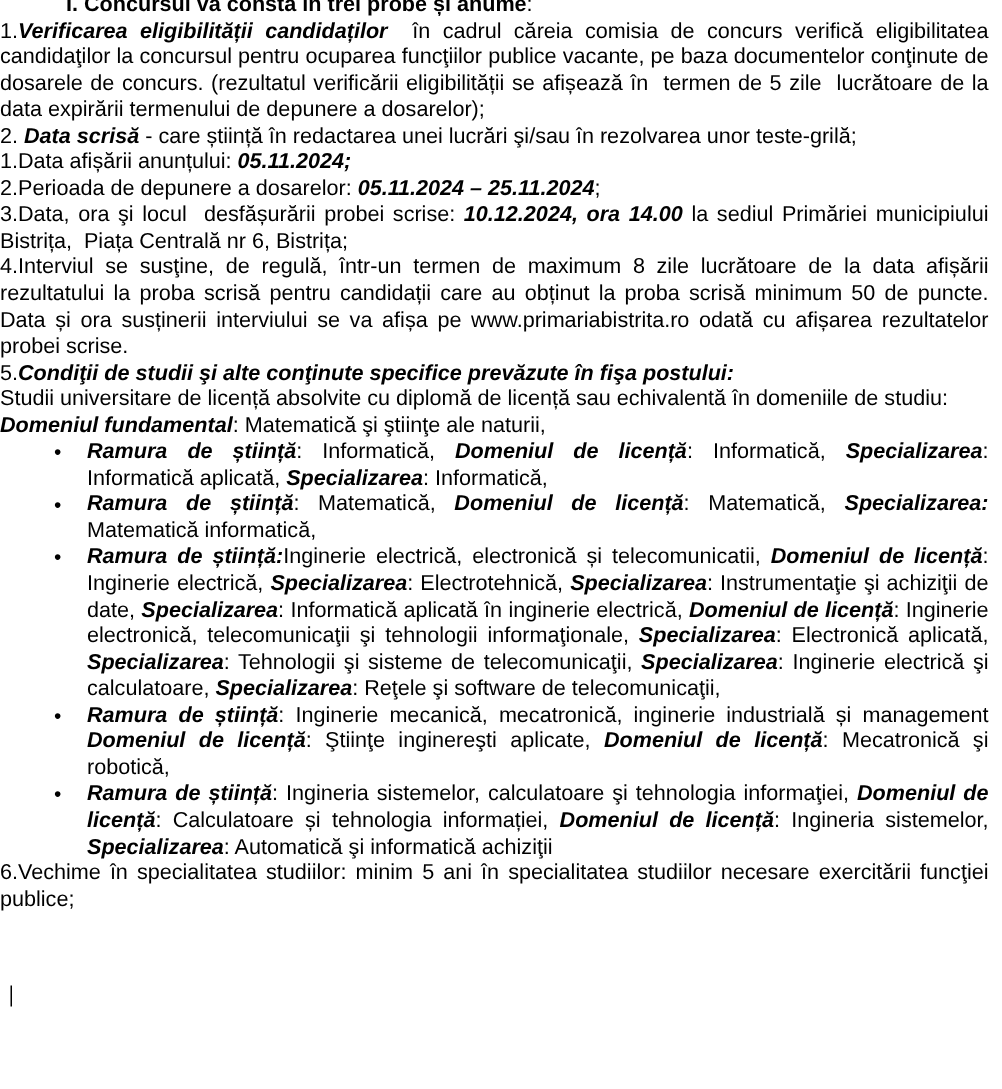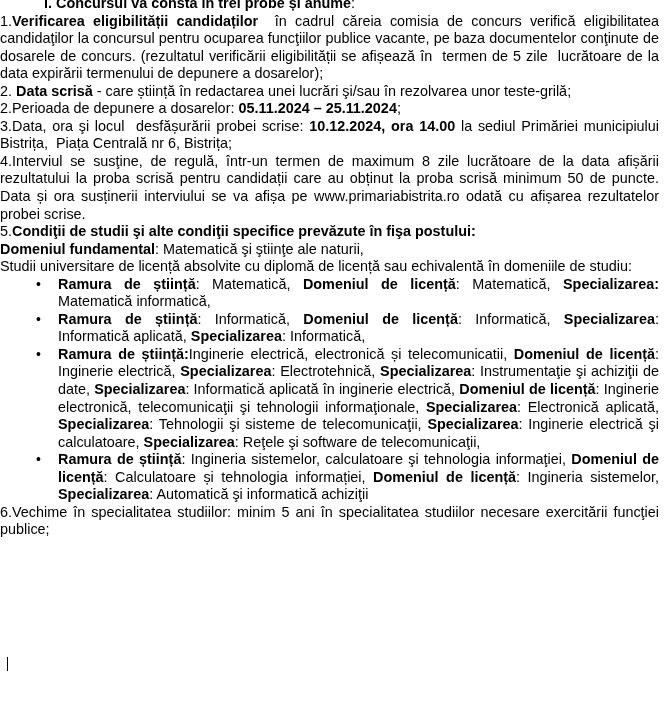--- a/index.html
+++ b/index.html
@@ -3,53 +3,55 @@
 <meta charset="utf-8">
 <style>
   html, body { margin: 0; padding: 0; background: #ffffff; }
   body {
     width: 668px; height: 726px; overflow: hidden; position: relative;
     font-family: "Liberation Sans", sans-serif; font-size: 14.4px; color: #000;
   }
   .page { position: absolute; left: 0; top: -5px; width: 659px; line-height: 17.55px; }
   .p { margin: 0; text-align: justify; }
   .head { font-weight: bold; padding-left: 44px; margin: 0; }
-  b { font-weight: bold; }
+  b { font-weight: bold; font-style: italic; }
   ul.bullets { margin: 0; padding: 0; list-style: none; }
   ul.bullets li { position: relative; padding-left: 58px; text-align: justify; }
   ul.bullets li::before {
     content: "\2022"; position: absolute; left: 36px; top: 0; font-size: 14px;
   }
   .change-bar { position: absolute; left: 7px; top: 657px; width: 1px; height: 14px; background: #000; }
   .cut { height: 9px; overflow: hidden; }
   .cut .head { margin-top: -1px; color:#000; }
 </style>
 </head>
 <body>
 
 <div class="page">
 
   <p class="head"><span>I. Concursul va consta în trei probe și anume</span><span style="font-weight:normal">:</span></p>
 
   <p class="p"><span>1.</span><b>Verificarea eligibilității candidaților</b><span style="white-space:pre-wrap">  în cadrul căreia comisia de concurs verifică eligibilitatea candidaţilor la concursul pentru ocuparea funcţiilor publice vacante, pe baza documentelor conţinute de dosarele de concurs. (rezultatul verificării eligibilității se afișează în  termen de 5 zile  lucrătoare de la data expirării termenului de depunere a dosarelor);</span></p>
   <p class="p"><span style="white-space:pre">2. </span><b>Data scrisă</b><span> - care știință în redactarea unei lucrări şi/sau în rezolvarea unor teste-grilă;</span></p>
 
 
+  <p class="p"><span>1.Data afișării anunțului: </span><b>05.11.2024;</b></p>
   <p class="p"><span>2.Perioada de depunere a dosarelor: </span><b>05.11.2024 – 25.11.2024</b><span>;</span></p>
   <p class="p"><span style="white-space:pre-wrap">3.Data, ora şi locul  desfășurării probei scrise: </span><b>10.12.2024, ora 14.00</b><span style="white-space:pre-wrap"> la sediul Primăriei municipiului Bistrița,  Piața Centrală nr 6, Bistrița;</span></p>
   <p class="p">4.Interviul se susţine, de regulă, într-un termen de maximum 8 zile lucrătoare de la data afișării rezultatului la proba scrisă pentru candidații care au obținut la proba scrisă minimum 50 de puncte. Data și ora susținerii interviului se va afișa pe www.primariabistrita.ro odată cu afișarea rezultatelor probei scrise.</p>
 
-  <p class="p"><span>5.</span><b>Condiţii de studii şi alte condiţii specifice prevăzute în fişa postului:</b></p>
+  <p class="p"><span>5.</span><b>Condiţii de studii şi alte conţinute specifice prevăzute în fişa postului:</b></p>
+  <p class="p">Studii universitare de licență absolvite cu diplomă de licență sau echivalentă în domeniile de studiu:</p>
   <p class="p"><b>Domeniul fundamental</b><span>: Matematică şi ştiinţe ale naturii,</span></p>
-  <p class="p">Studii universitare de licență absolvite cu diplomă de licență sau echivalentă în domeniile de studiu:</p>
 
   <ul class="bullets" id="bullet-list">
+      <li><b>Ramura de știință</b><span>: Informatică, </span><b>Domeniul de licență</b><span>: Informatică, </span><b>Specializarea</b><span>: Informatică aplicată, </span><b>Specializarea</b><span>: Informatică,</span></li>
       <li><b>Ramura de știință</b><span>: Matematică, </span><b>Domeniul de licență</b><span>: Matematică, </span><b>Specializarea:</b><span> Matematică informatică,</span></li>
-      <li><b>Ramura de știință</b><span>: Informatică, </span><b>Domeniul de licență</b><span>: Informatică, </span><b>Specializarea</b><span>: Informatică aplicată, </span><b>Specializarea</b><span>: Informatică,</span></li>
       <li><b>Ramura de știință:</b><span>Inginerie electrică, electronică și telecomunicatii, </span><b>Domeniul de licență</b><span>: Inginerie electrică, </span><b>Specializarea</b><span>: Electrotehnică, </span><b>Specializarea</b><span>: Instrumentaţie şi achiziţii de date, </span><b>Specializarea</b><span>: Informatică aplicată în inginerie electrică, </span><b>Domeniul de licență</b><span>: Inginerie electronică, telecomunicaţii şi tehnologii informaţionale, </span><b>Specializarea</b><span>: Electronică aplicată, </span><b>Specializarea</b><span>: Tehnologii şi sisteme de telecomunicaţii, </span><b>Specializarea</b><span>: Inginerie electrică şi calculatoare, </span><b>Specializarea</b><span>: Reţele şi software de telecomunicaţii,</span></li>
+      <li><b>Ramura de știință</b><span>: Inginerie mecanică, mecatronică, inginerie industrială și management </span><b>Domeniul de licență</b><span>: Ştiinţe inginereşti aplicate, </span><b>Domeniul de licență</b><span>: Mecatronică şi robotică,</span></li>
       <li><b>Ramura de știință</b><span>: Ingineria sistemelor, calculatoare şi tehnologia informaţiei, </span><b>Domeniul de licență</b><span>: Calculatoare și tehnologia informației, </span><b>Domeniul de licență</b><span>: Ingineria sistemelor, </span><b>Specializarea</b><span>: Automatică şi informatică achiziţii</span></li>
     </ul>
 
   <p class="p">6.Vechime în specialitatea studiilor: minim 5 ani în specialitatea studiilor necesare exercitării funcţiei publice;</p>
 
 </div>
 
 <div class="change-bar"></div>
 
 </body></html>

